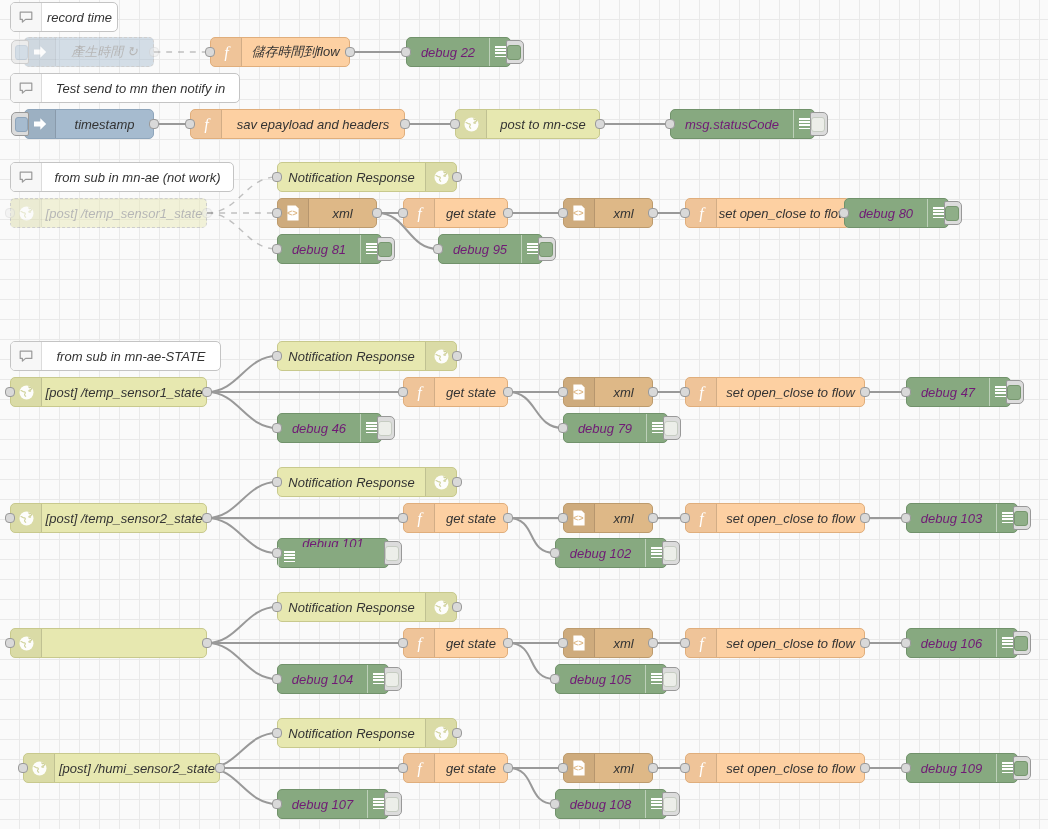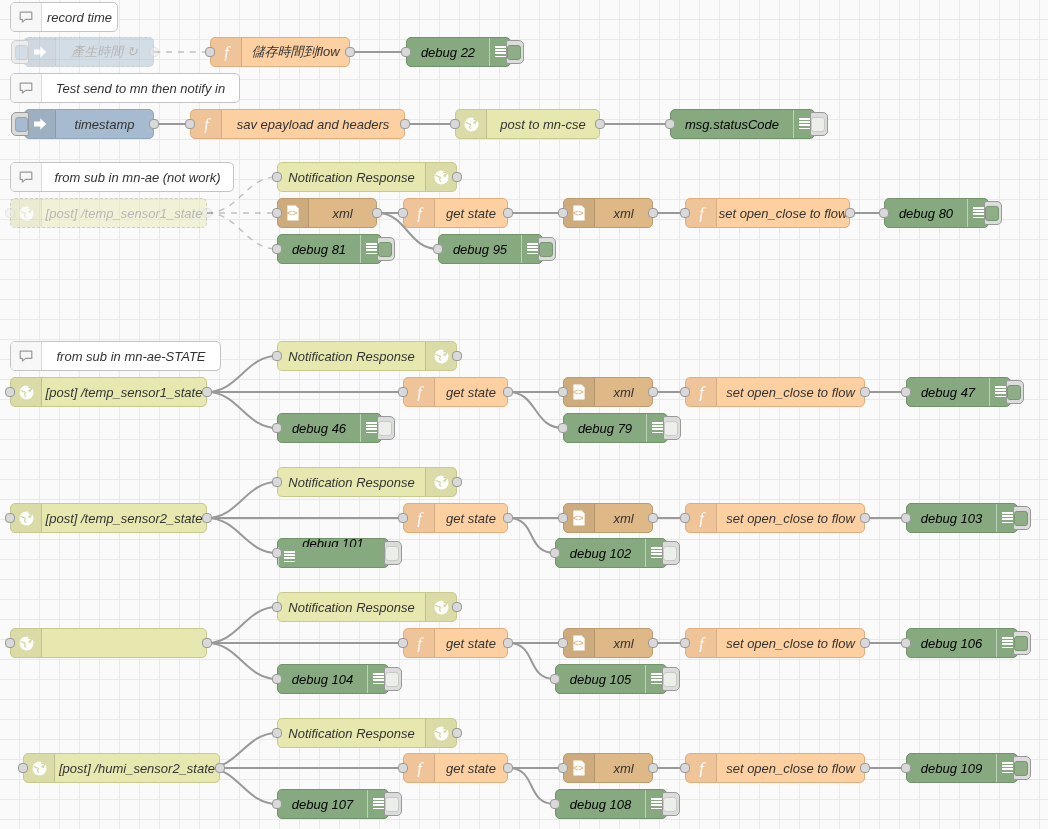--- a/index.html
+++ b/index.html
@@ -74,21 +74,21 @@
   .icon-cell svg { display:block; }
 
   
   .n-comment   { background:#ffffff; border-color:#c4c4c4; }
   .n-comment .icon-cell { background:#f7f7f7; border-right-color:#dcdcdc; }
   .n-inject    { background:#a6bbcf; border-color:#8ea5bb; }
   .n-inject .icon-cell { background: rgba(0,0,0,0.06); }
   .n-function  { background:#fdd0a2; border-color:#e0ae7c; }
   .n-function .icon-cell { background: rgba(0,0,0,0.055); }
   .n-debug     { background:#87a980; border-color:#71926b; color:#fff; }
-  .n-debug .lbl { color:#000000; }
+  .n-debug .lbl { color:#701a75; }
   .n-http      { background:#e7e8b0; border-color:#c8c98d; }
   .n-http .icon-cell { background: rgba(0,0,0,0.055); }
   .n-xml       { background:#deb887; border-color:#bd9b6d; }
   .n-xml .icon-cell { background: rgba(0,0,0,0.07); }
 
   
   .node.disabled {
     opacity: 0.45;
     border-style: dashed;
     border-color: #999;
@@ -396,21 +396,21 @@
       <div class="node n-function center" style="left: 685px; top: 198px; width: 165px;">
         <div class="icon-cell">
           <svg width="17" height="18" viewBox="0 0 17 18">
             <text x="8.5" y="14.5" text-anchor="middle" font-family="&quot;Liberation Serif&quot;, serif" font-style="italic" font-size="16" fill="#ffffff">f</text>
           </svg>
         </div>
         <div class="lbl">set open_close to flow</div>
         <div class="port in"></div>
         <div class="port out"></div>
       </div>
-      <div class="node n-debug center" style="left: 884px; top: 198px; width: 105px;">
+      <div class="node n-debug center" style="left: 844px; top: 198px; width: 105px;">
         <div class="lbl">debug 80</div>
         <div class="dbg-lines">
           <span></span>
         </div>
         <div class="dbg-toggle">
           <i></i>
         </div>
         <div class="port in"></div>
       </div>
       <div class="node n-comment center" style="left: 10px; top: 341px; width: 211px;">

